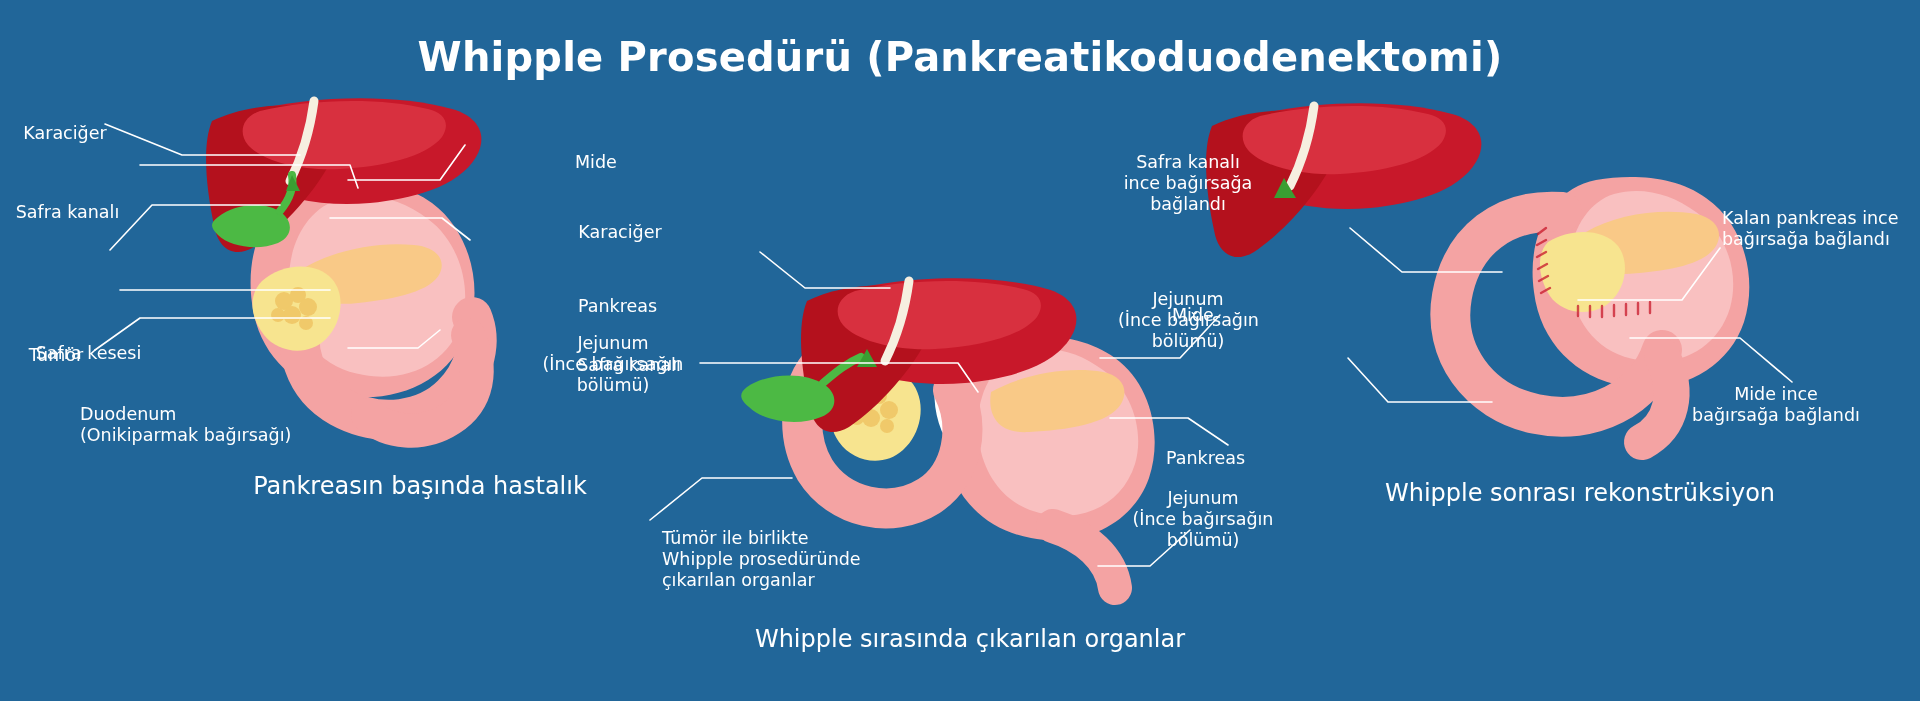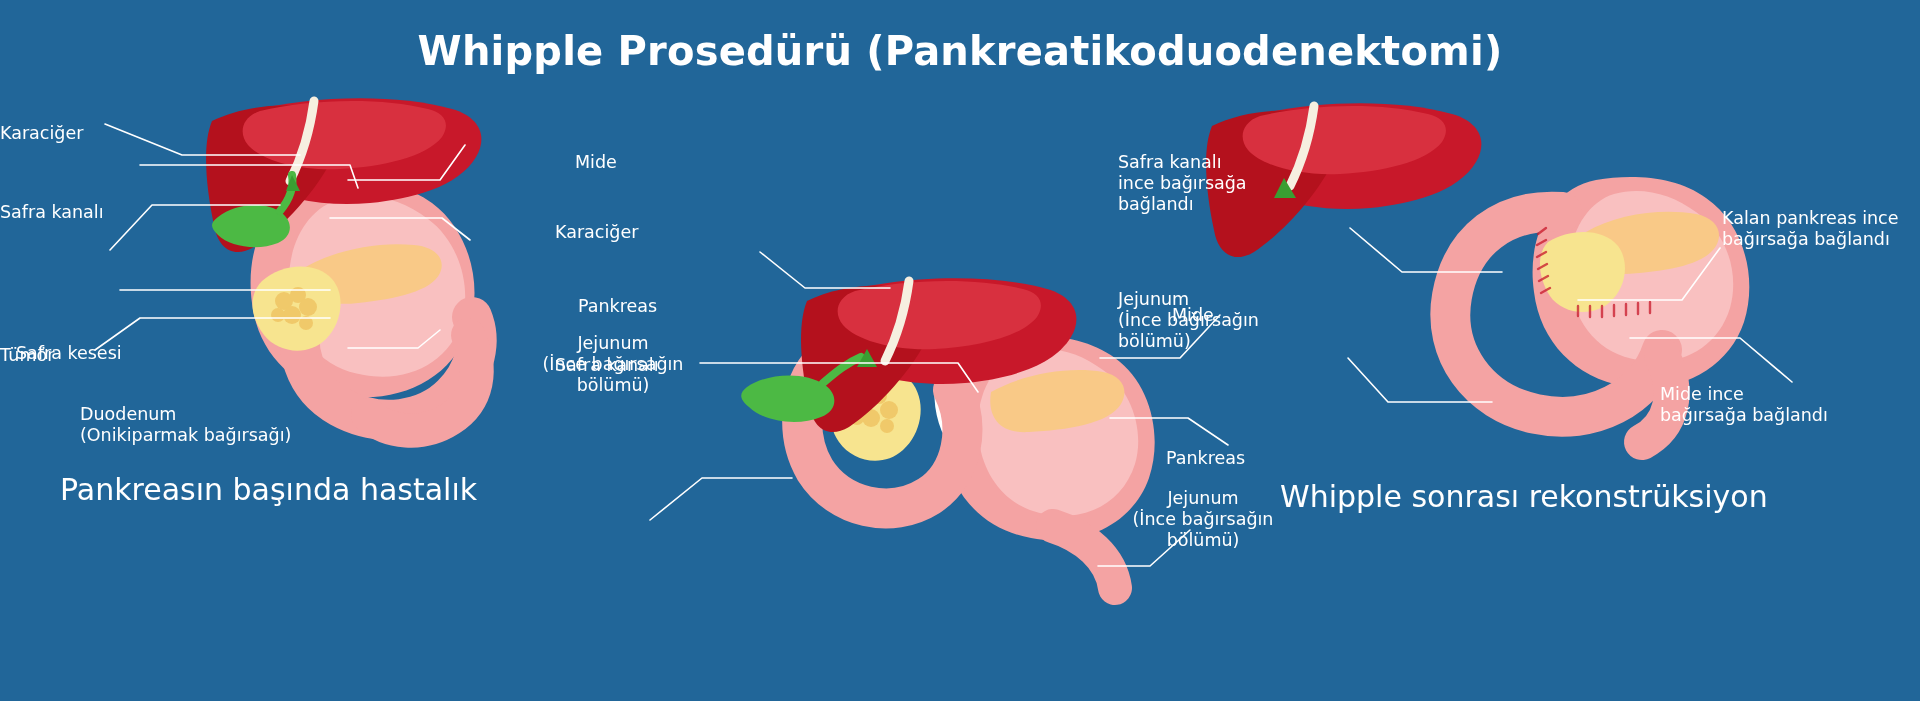--- a/index.html
+++ b/index.html
@@ -15,46 +15,46 @@
     position: relative;
   }
   #root {
     position: absolute;
     inset: 0;
     background: #216699;
   }
   .title {
     position: absolute;
     left: 0;
-    top: 28px;
+    top: 34px;
     width: 1920px;
     text-align: center;
     color: #ffffff;
     font-size: 40px;
     font-weight: 600;
     letter-spacing: 0.2px;
     white-space: nowrap;
   }
   .caption {
     position: absolute;
     color: #ffffff;
-    font-size: 30px;
+    font-size: 24px;
     font-weight: 400;
     white-space: nowrap;
-    text-align: left;
+    text-align: center;
   }
   .lbl {
     position: absolute;
     color: #ffffff;
     font-size: 17.5px;
     line-height: 21px;
     font-weight: 400;
     white-space: pre;
   }
-  .lbl.r { text-align: left; }
+  .lbl.r { text-align: center; }
   .lbl.c { text-align: center; }
   svg.panel {
     position: absolute;
     overflow: visible;
   }
   .leader {
     stroke: #ffffff;
     stroke-width: 1.6;
     fill: none;
     stroke-linecap: round;
@@ -182,27 +182,31 @@
     <path class="leader" d="M100 22 L 145 58 L 230 58"></path>
     <path class="leader" d="M40 133 L 298 133 L 318 162"></path>
     <path class="leader" d="M-10 290 L 42 248 L 132 248"></path>
     <path class="leader" d="M560 85 L 520 128 L 440 128"></path>
     <path class="leader" d="M568 215 L 528 188 L 450 188"></path>
     <path class="leader" d="M530 300 L 490 336 L 438 336"></path>
   </svg>
 
   <div class="lbl r" style="left:555px; top:222px; width:130px;">Karaciğer</div>
   <div class="lbl r" style="left:555px; top:355px; width:148px;">Safra kanalı</div>
+  <div class="lbl" style="left:662px; top:528px; width:280px;">Tümör ile birlikte
+Whipple prosedüründe
+çıkarılan organlar</div>
 
   <div class="lbl" style="left:1172px; top:305px; width:110px;">Mide</div>
   <div class="lbl" style="left:1166px; top:448px; width:130px;">Pankreas</div>
   <div class="lbl c" style="left:1108px; top:488px; width:190px;">Jejunum
 (İnce bağırsağın
 bölümü)</div>
 
+  <div class="caption" style="left:660px; top:625px; width:620px;">Whipple sırasında çıkarılan organlar</div>
 
   <svg class="panel" style="left:1400px; top:120px;" width="430" height="330" viewBox="0 0 430 330">
 
     <path d="M196 60 C 152 68, 126 116, 134 172 C 140 222, 176 258, 224 266
              C 276 276, 328 250, 344 202 C 358 158, 344 104, 306 78 C 276 56, 232 54, 196 60 Z" fill="#f4a3a3"></path>
     <path d="M214 74 C 182 84, 164 124, 170 166 C 176 206, 200 234, 238 240
              C 280 248, 318 228, 330 188 C 340 152, 326 112, 296 92 C 272 74, 242 66, 214 74 Z" fill="#f9c0c0"></path>
 
     <path d="M186 112 C 216 94, 262 88, 296 94 C 316 98, 324 112, 316 126
              C 304 146, 262 152, 224 154 C 194 156, 182 136, 186 112 Z" fill="#f9c987"></path>

